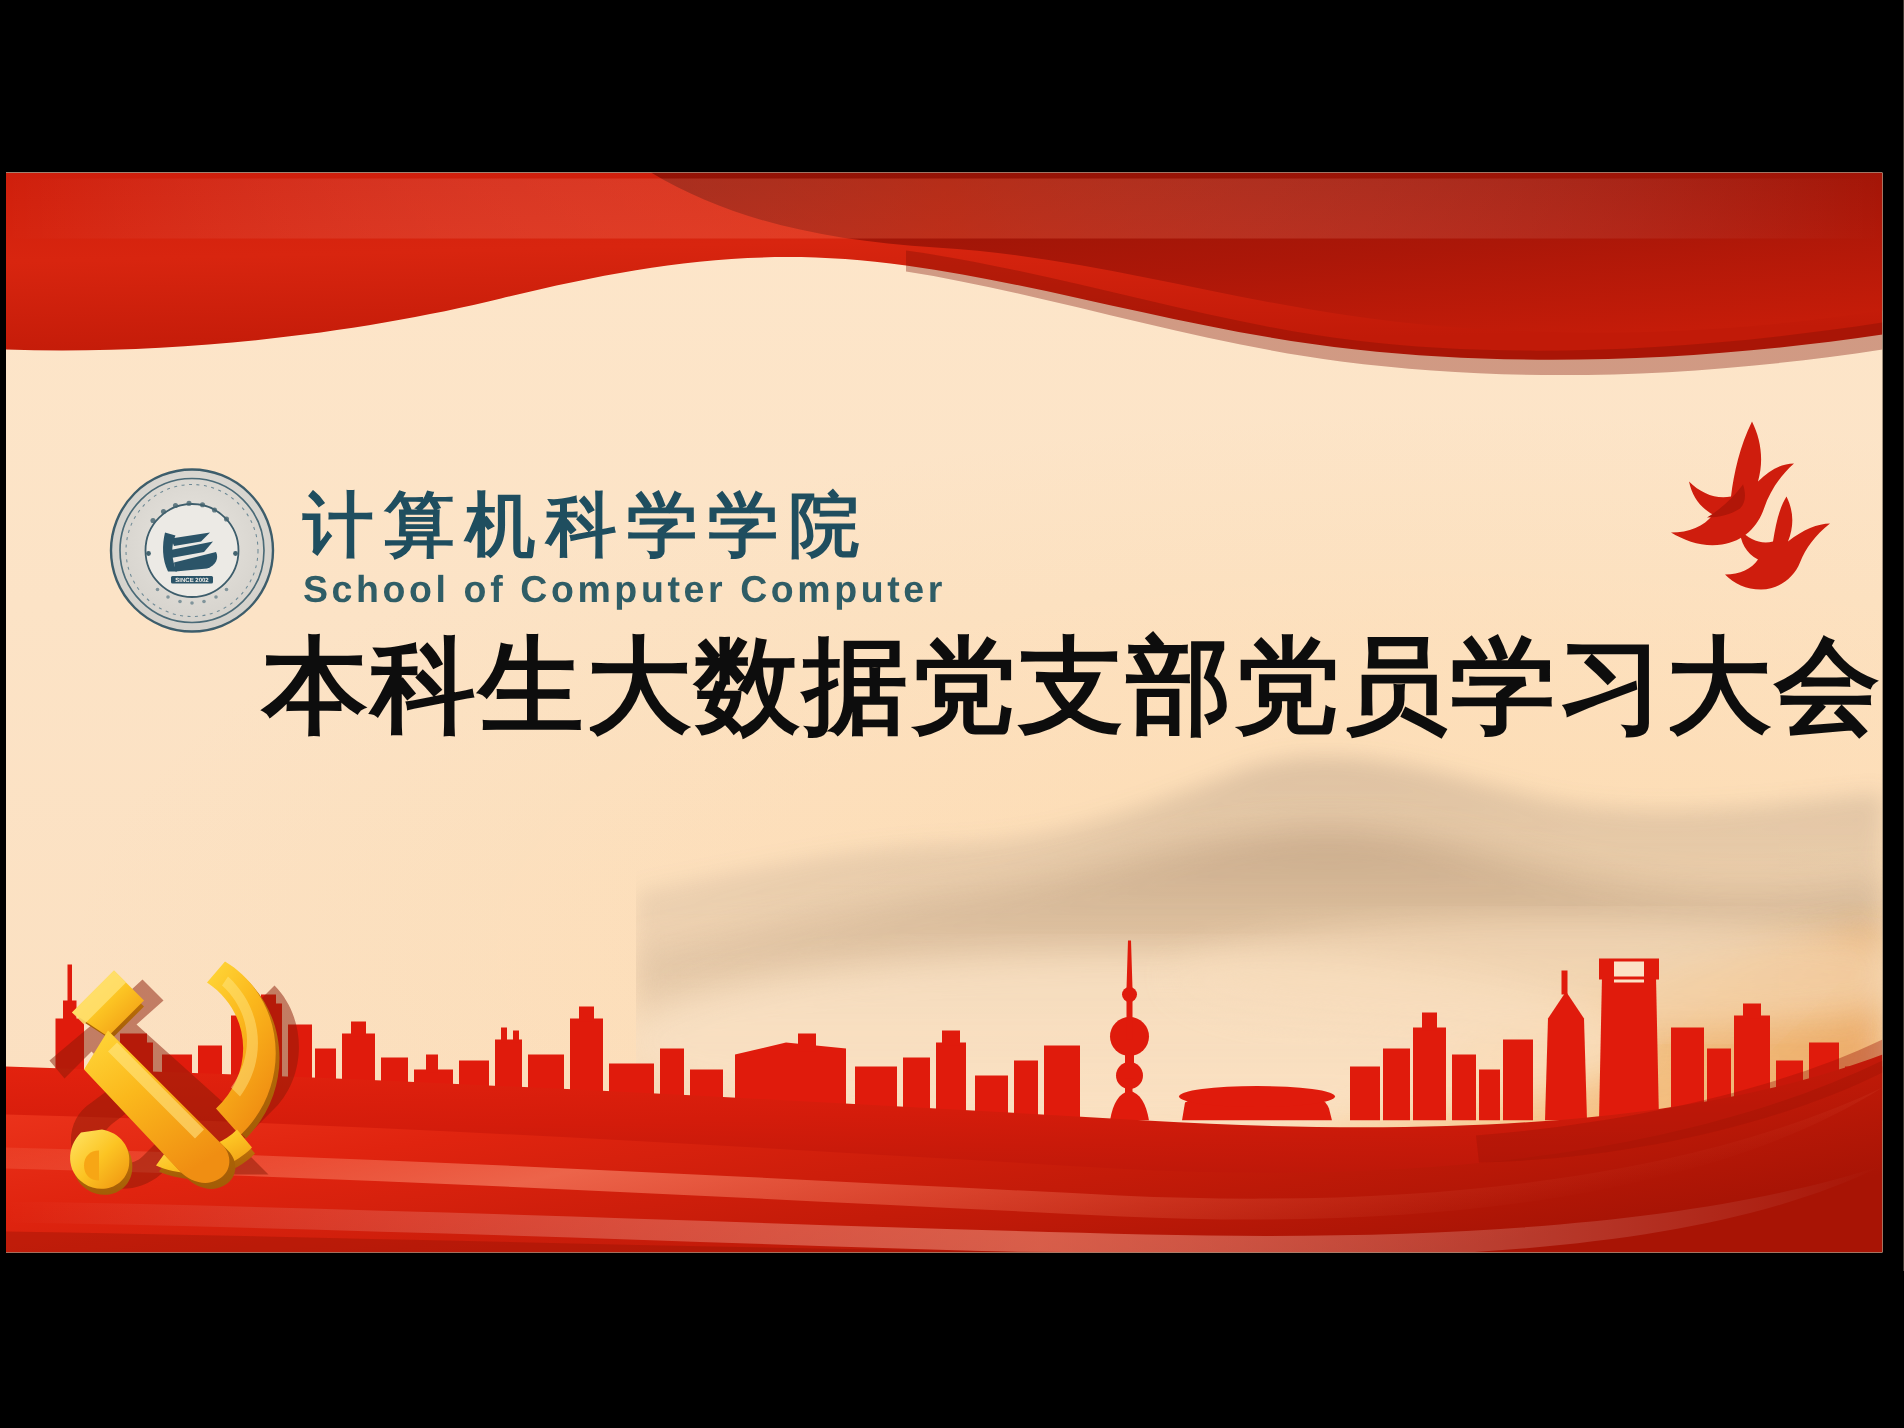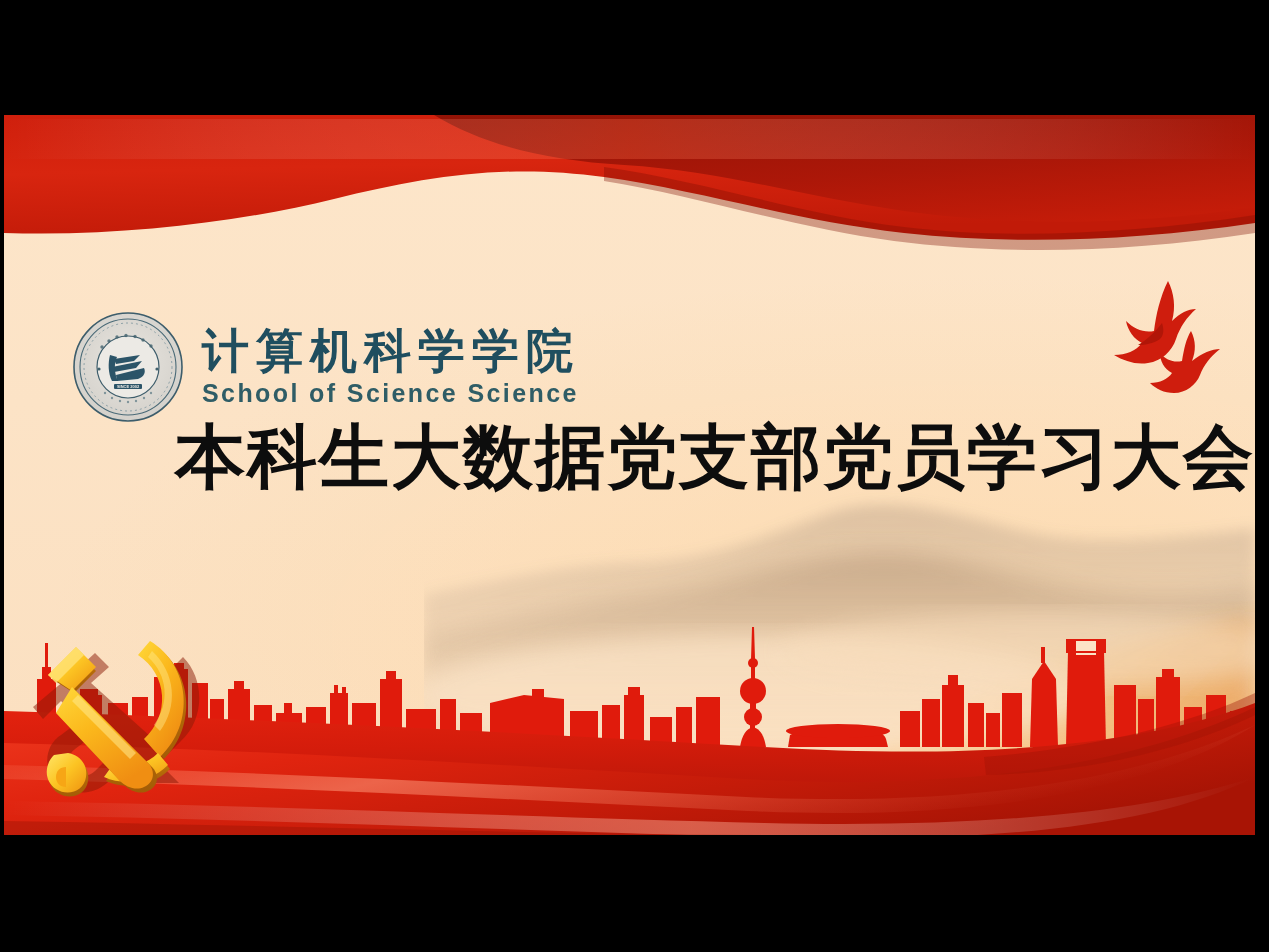--- a/index.html
+++ b/index.html
@@ -199,21 +199,21 @@
             <path d="M38,44 C36,52 36,62 40,70 L46,70 C42,62 42,52 45,46 Z"></path>
           </g>
           <rect x="42" y="73" width="28" height="5" rx="1" fill="#2b5468"></rect>
           <g fill="#eceae5" font-family="'Liberation Sans',sans-serif" font-size="4" font-weight="700">
             <text x="56" y="77" text-anchor="middle">SINCE 2002</text>
           </g>
         </svg>
       </div>
       <div class="logo-text">
         <div class="cn-name">计算机科学学院</div>
-        <div class="en-name">School of Science Science</div>
+        <div class="en-name">School of Computer Computer</div>
       </div>
     </div>
 
     <div class="title">本科生大数据党支部党员学习大会</div>
 
     <div class="date">2021年7月22日</div>
 
     <div class="skyline">
       <svg viewBox="0 0 1251 140" preserveAspectRatio="none">
         <g fill="#e01b0c">

